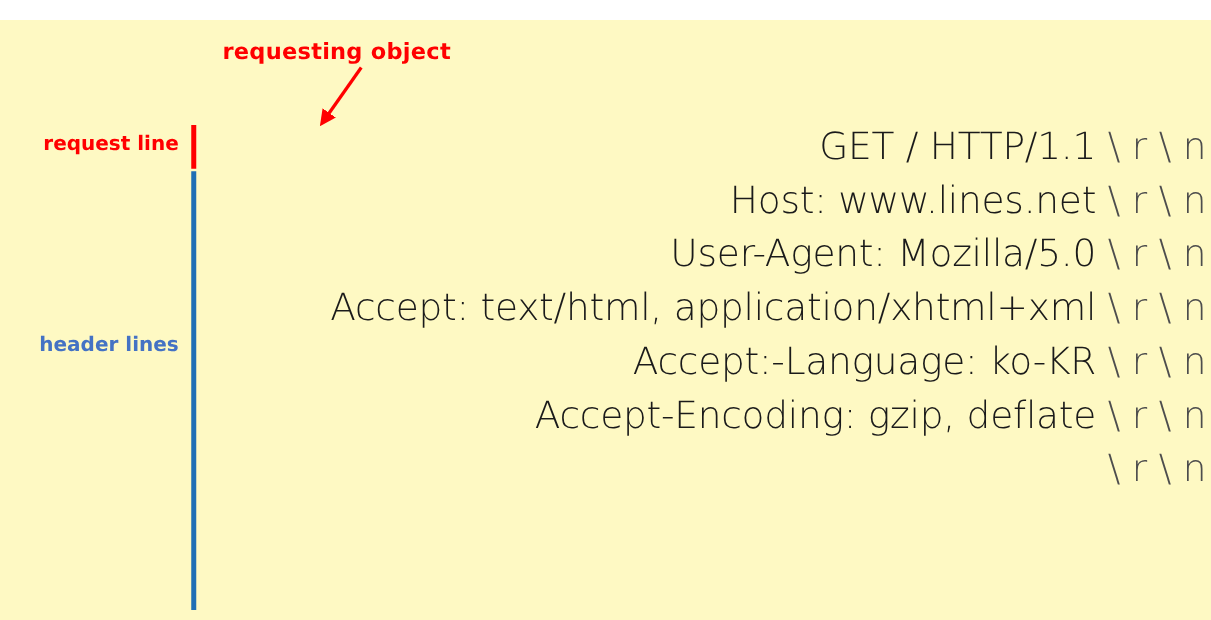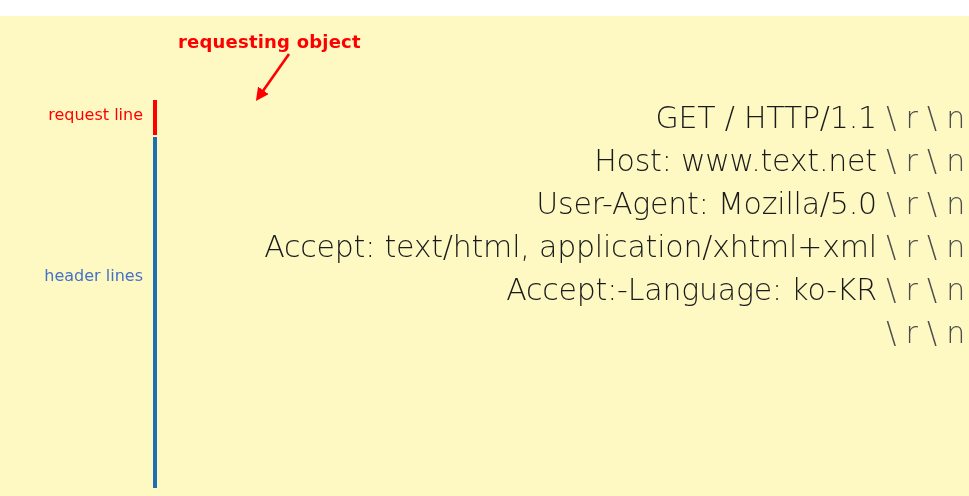--- a/index.html
+++ b/index.html
@@ -39,21 +39,21 @@
     width: 60px;
     height: 58px;
     pointer-events: none;
   }
 
   
   .side-label {
     position: absolute;
     font-family: "DejaVu Sans", "Liberation Sans", sans-serif;
     font-size: 16px;
-    font-weight: normal;
+    font-weight: bold;
     white-space: nowrap;
     text-align: right;
   }
   .side-label.request-line {
     color: #ff0000;
     right: 826px;   
     top: 89px;
   }
   .side-label.header-lines {
     color: #4472c4;
@@ -120,27 +120,28 @@
 
   <div class="side-label header-lines">header lines</div>
 
   <div class="rule red"></div>
   <div class="rule blue"></div>
 
   <div id="message-block">
 
     <div class="msg-line"><span>GET / HTTP/1.1</span><span class="crlf"> \ r \ n</span></div>
 
-    <div class="msg-line"><span>Host: www.text.net</span><span class="crlf"> \ r \ n</span></div>
+    <div class="msg-line"><span>Host: www.lines.net</span><span class="crlf"> \ r \ n</span></div>
 
     <div class="msg-line"><span>User-Agent: Mozilla/5.0</span><span class="crlf"> \ r \ n</span></div>
 
     <div class="msg-line"><span>Accept: text/html, application/xhtml+xml</span><span class="crlf"> \ r \ n</span></div>
 
     <div class="msg-line"><span>Accept:-Language: ko-KR</span><span class="crlf"> \ r \ n</span></div>
 
+    <div class="msg-line"><span>Accept-Encoding: gzip, deflate</span><span class="crlf"> \ r \ n</span></div>
 
 
 
     <div class="msg-line"><span> </span><span class="crlf">\ r \ n</span></div>
 
   </div>
 </div>
 
 </body></html>

